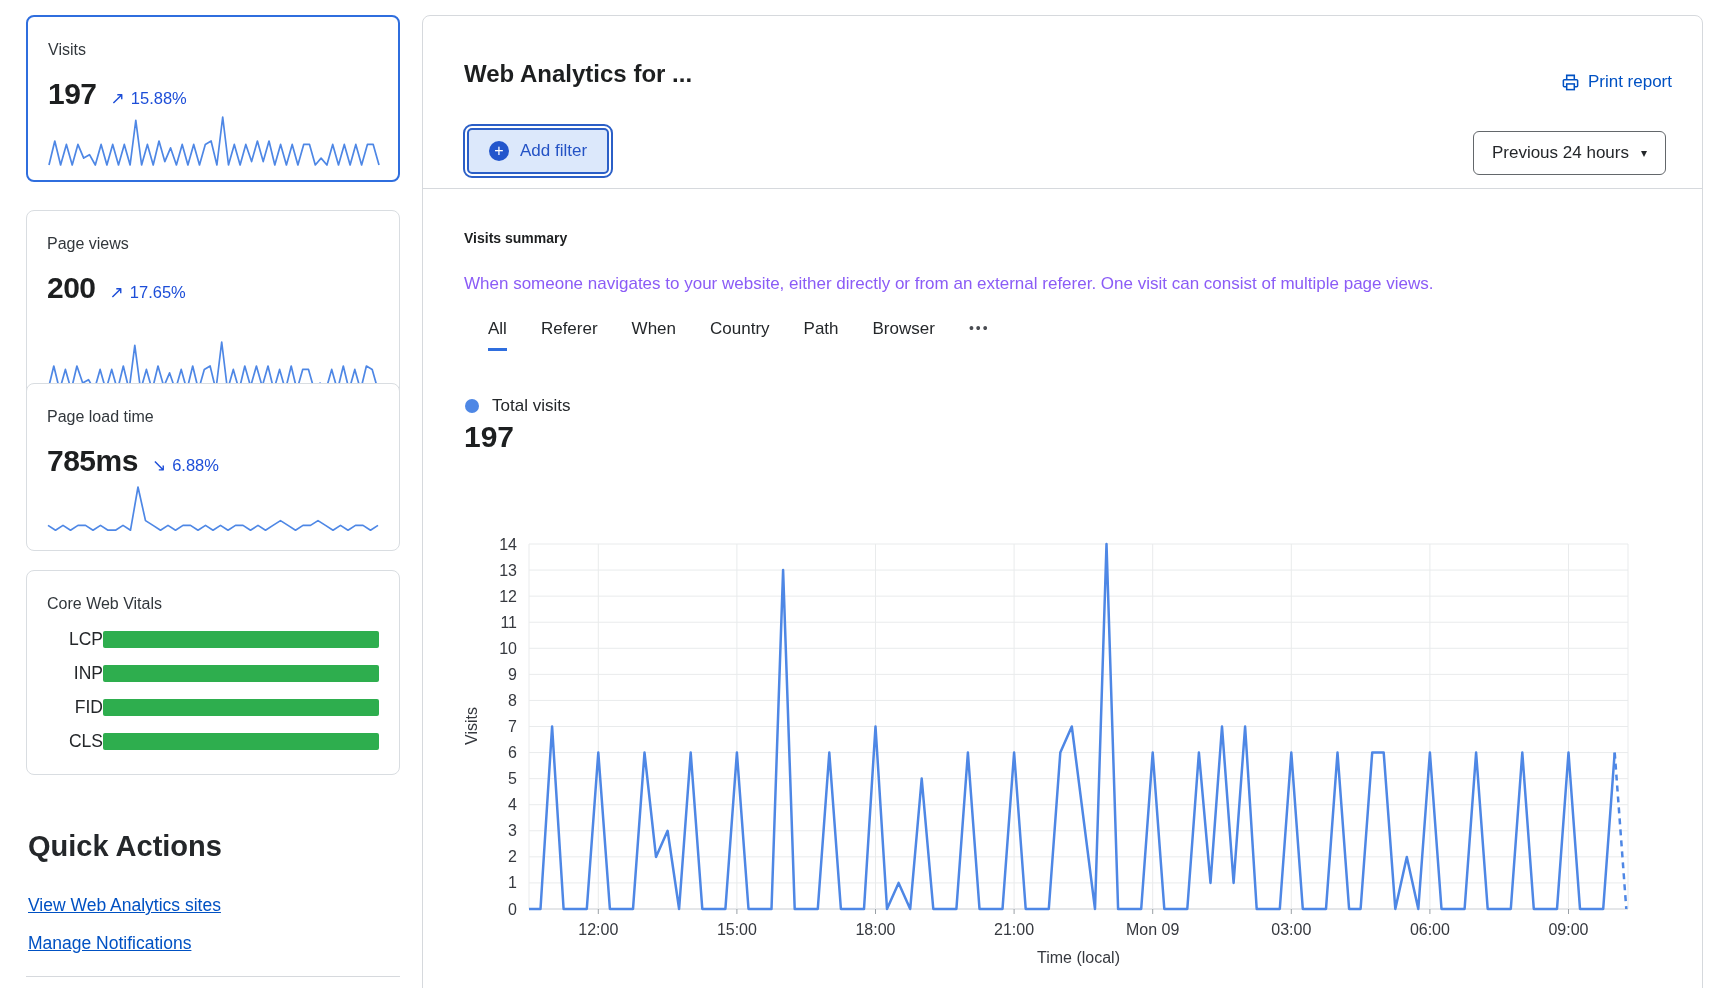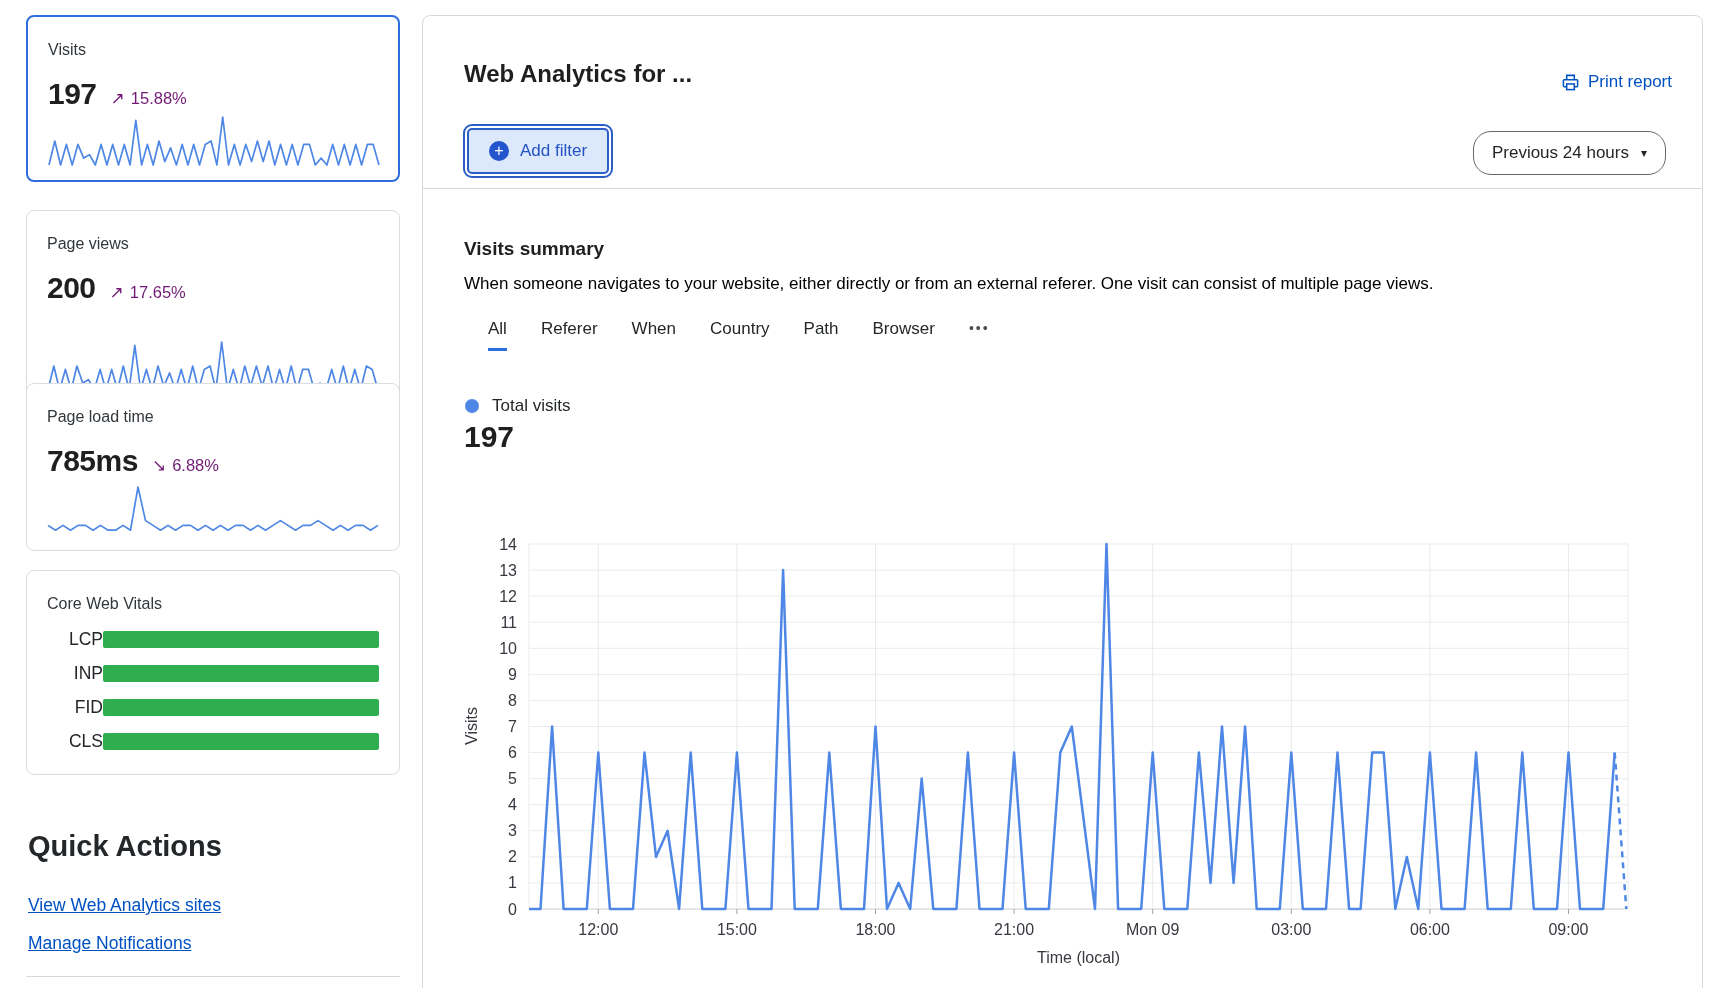--- a/index.html
+++ b/index.html
@@ -8,21 +8,21 @@
          position:relative; overflow:hidden; }
 
   
   .sidebar { position:absolute; left:26px; top:0; width:374px; height:988px; }
   .card { position:absolute; left:0; width:374px; background:#fff; border:1px solid #d9dde1;
           border-radius:8px; padding:24px 20px 12px 20px; }
   .card.selected { border:2px solid #2f6ede; }
   .card-title { font-size:16px; color:#32373c; }
   .value-row { display:flex; align-items:baseline; gap:14px; margin-top:8px; }
   .big-val { font-size:30px; font-weight:700; letter-spacing:-0.5px; color:#1d1f20; }
-  .delta { font-size:16.5px; color:#701a75;margin-top:21px; }
+  .delta { font-size:16.5px; color:#1d4ed8;margin-top:21px; }
   .delta .arrow { margin-right:6px; font-size:17px; }
   .spark { position:absolute; left:18px; bottom:12px; width:336px; height:56px; }
 
   .cwv-row { display:flex; align-items:center; margin-bottom:13px;text-align:right; }
   .cwv-label { width:56px; font-size:17.5px; color:#24272a; }
   .cwv-track { flex:1; }
   .cwv-bar { height:17px; background:#2eae4e; border-radius:2px; }
 
   .qa-title { position:absolute; left:2px; top:830px; font-size:29px; font-weight:700; color:#24272a; }
   .qa-link { position:absolute; left:2px; font-size:17.5px; color:#0051c3;
@@ -37,27 +37,27 @@
                   color:#0051c3; font-size:17px; cursor:pointer; background:none; border:none;
                   font-family:inherit; }
   .add-filter { position:absolute; left:44px; top:112px; height:46px; display:flex; align-items:center;
                 gap:11px; padding:0 20px; background:#dce8fb; border:2px solid #2b5fc7; border-radius:5px;
                 outline:2px solid #2b5fc7; outline-offset:2px; color:#2553c5; font-size:17px;
                 font-family:inherit; cursor:pointer; }
   .plus-circle { width:20px; height:20px; border-radius:50%; background:#2356cc; color:#fff;
                  display:flex; align-items:center; justify-content:center; font-size:16px;
                  line-height:1; padding-bottom:1px; }
   .time-range { position:absolute; right:36px; top:115px; height:44px; display:flex; align-items:center;
-                gap:12px; padding:0 18px; background:#fff; border:1px solid #63676b; border-radius:18px;
+                gap:12px; padding:0 18px; background:#fff; border:1px solid #63676b; border-radius:6px;
                 font-size:17px; color:#24272a; font-family:inherit; cursor:pointer; }
   .caret { font-size:12px; color:#24272a; }
   .panel-divider { position:absolute; left:0; top:172px; width:100%; height:1px; background:#d6d9dd; }
 
-  .summary-title { position:absolute; left:41px; top:214px; font-size:19px; font-weight:700;margin-top:8px; }
-  .summary-desc { position:absolute; left:41px; top:258px; font-size:17px; color:#000000; }
+  .summary-title { position:absolute; left:41px; top:214px; font-size:14px; font-weight:700; }
+  .summary-desc { position:absolute; left:41px; top:258px; font-size:17px; color:#8b5cf6; }
   .tabs { position:absolute; left:41px; top:303px; display:flex; gap:34px; align-items:flex-end;margin-left:24px; }
   .tab { font-size:17px; color:#24272a; padding-bottom:9px; cursor:pointer; border-bottom:3px solid transparent; }
   .tab.active { border-bottom:3px solid #2f6ede; }
   .tab.more { font-size:14px; letter-spacing:2px; color:#4a4d52; padding-bottom:12px; }
   .legend { position:absolute; left:42px; top:380px; display:flex; align-items:center; gap:13px; }
   .legend-dot { width:14px; height:14px; border-radius:50%; background:#4e87e5; }
   .legend-label { font-size:17px; color:#24272a; }
   .chart-total { position:absolute; left:41px; top:404px; font-size:30px; font-weight:700; }
   #main-chart { position:absolute; left:0; top:440px; width:1281px; height:540px; }
 </style>

